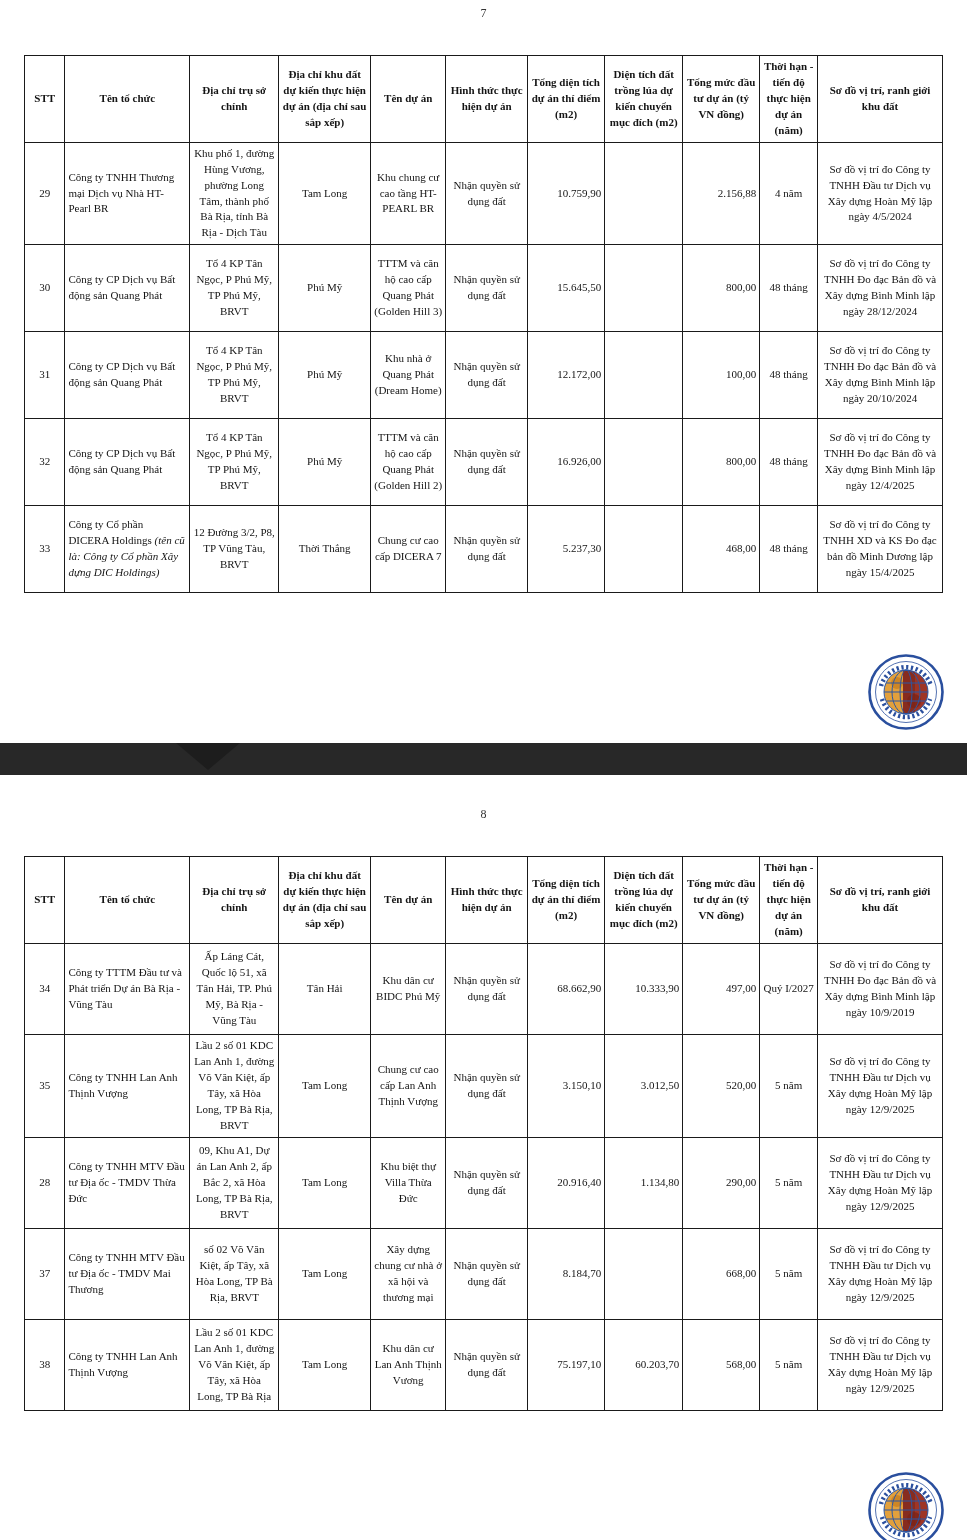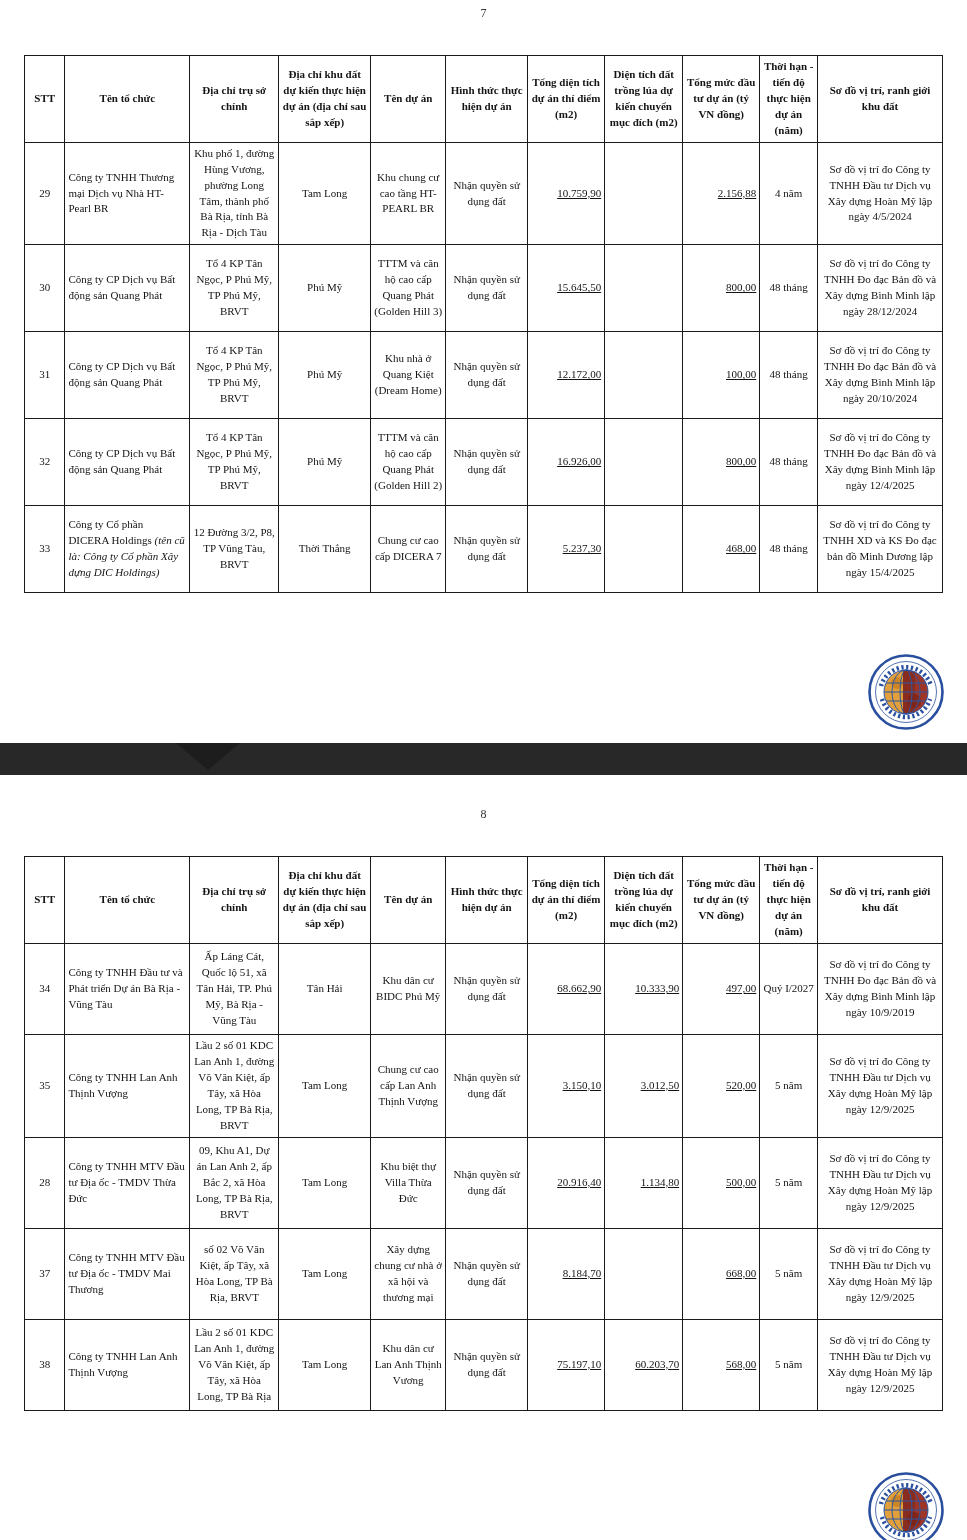--- a/index.html
+++ b/index.html
@@ -16,21 +16,21 @@
   table.data-table th, table.data-table td {
     border:1px solid #1a1a1a; padding:3px 3px;
     font-size:11px; line-height:1.45; vertical-align:middle;
     word-wrap:break-word; overflow-wrap:break-word;
   }
   table.data-table th { font-weight:bold; text-align:center; height:52px; }
   table.data-table tbody td { height:80px; }
   .pg8 table.data-table tbody td { height:84px; }
   .al-l { text-align:left;margin-left:28px; }
   .al-c { text-align:center; }
-  .al-r { text-align:right;text-decoration:underline; }
+  .al-r { text-align:right; }
   td em { font-style:italic; }
 
   .seal-row { display:flex; justify-content:flex-end; padding:60px 22px 12px 0; }
   .seal { width:78px; height:78px; }
 
   .page-gap { height:32px; background:#282828; position:relative; overflow:hidden; }
   .gap-triangle {
     position:absolute; left:176px; top:0; width:0; height:0;
     border-left:32px solid transparent; border-right:32px solid transparent;
     border-top:27px solid #1d1d1d;
@@ -98,21 +98,21 @@
             <td class="al-r"></td>
             <td class="al-r">800,00</td>
             <td class="al-c">48 tháng</td>
             <td class="al-c">Sơ đồ vị trí đo Công ty TNHH Đo đạc Bản đồ và Xây dựng Bình Minh lập ngày 28/12/2024</td>
           </tr>
           <tr>
             <td class="al-c">31</td>
             <td class="al-l">Công ty CP Dịch vụ Bất động sản Quang Phát</td>
             <td class="al-c">Tổ 4 KP Tân Ngọc, P Phú Mỹ, TP Phú Mỹ, BRVT</td>
             <td class="al-c">Phú Mỹ</td>
-            <td class="al-c">Khu nhà ở Quang Kiệt (Dream Home)</td>
+            <td class="al-c">Khu nhà ở Quang Phát (Dream Home)</td>
             <td class="al-c">Nhận quyền sử dụng đất</td>
             <td class="al-r">12.172,00</td>
             <td class="al-r"></td>
             <td class="al-r">100,00</td>
             <td class="al-c">48 tháng</td>
             <td class="al-c">Sơ đồ vị trí đo Công ty TNHH Đo đạc Bản đồ và Xây dựng Bình Minh lập ngày 20/10/2024</td>
           </tr>
           <tr>
             <td class="al-c">32</td>
             <td class="al-l">Công ty CP Dịch vụ Bất động sản Quang Phát</td>
@@ -200,21 +200,21 @@
             <th>Tổng diện tích dự án thí điểm (m2)</th>
             <th>Diện tích đất trồng lúa dự kiến chuyển mục đích (m2)</th>
             <th>Tổng mức đầu tư dự án (tỷ VN đồng)</th>
             <th>Thời hạn - tiến độ thực hiện dự án (năm)</th>
             <th>Sơ đồ vị trí, ranh giới khu đất</th>
           </tr>
         </thead>
         <tbody>
           <tr>
             <td class="al-c">34</td>
-            <td class="al-l">Công ty TNHH Đầu tư và Phát triển Dự án Bà Rịa - Vũng Tàu</td>
+            <td class="al-l">Công ty TTTM Đầu tư và Phát triển Dự án Bà Rịa - Vũng Tàu</td>
             <td class="al-c">Ấp Láng Cát, Quốc lộ 51, xã Tân Hải, TP. Phú Mỹ, Bà Rịa - Vũng Tàu</td>
             <td class="al-c">Tân Hải</td>
             <td class="al-c">Khu dân cư BIDC Phú Mỹ</td>
             <td class="al-c">Nhận quyền sử dụng đất</td>
             <td class="al-r">68.662,90</td>
             <td class="al-r">10.333,90</td>
             <td class="al-r">497,00</td>
             <td class="al-c">Quý I/2027</td>
             <td class="al-c">Sơ đồ vị trí đo Công ty TNHH Đo đạc Bản đồ và Xây dựng Bình Minh lập ngày 10/9/2019</td>
           </tr>
@@ -233,21 +233,21 @@
           </tr>
           <tr>
             <td class="al-c">28</td>
             <td class="al-l">Công ty TNHH MTV Đầu tư Địa ốc - TMDV Thừa Đức</td>
             <td class="al-c">09, Khu A1, Dự án Lan Anh 2, ấp Bắc 2, xã Hòa Long, TP Bà Rịa, BRVT</td>
             <td class="al-c">Tam Long</td>
             <td class="al-c">Khu biệt thự Villa Thừa Đức</td>
             <td class="al-c">Nhận quyền sử dụng đất</td>
             <td class="al-r">20.916,40</td>
             <td class="al-r">1.134,80</td>
-            <td class="al-r">500,00</td>
+            <td class="al-r">290,00</td>
             <td class="al-c">5 năm</td>
             <td class="al-c">Sơ đồ vị trí đo Công ty TNHH Đầu tư Dịch vụ Xây dựng Hoàn Mỹ lập ngày 12/9/2025</td>
           </tr>
           <tr>
             <td class="al-c">37</td>
             <td class="al-l">Công ty TNHH MTV Đầu tư Địa ốc - TMDV Mai Thương</td>
             <td class="al-c">số 02 Võ Văn Kiệt, ấp Tây, xã Hòa Long, TP Bà Rịa, BRVT</td>
             <td class="al-c">Tam Long</td>
             <td class="al-c">Xây dựng chung cư nhà ở xã hội và thương mại</td>
             <td class="al-c">Nhận quyền sử dụng đất</td>

